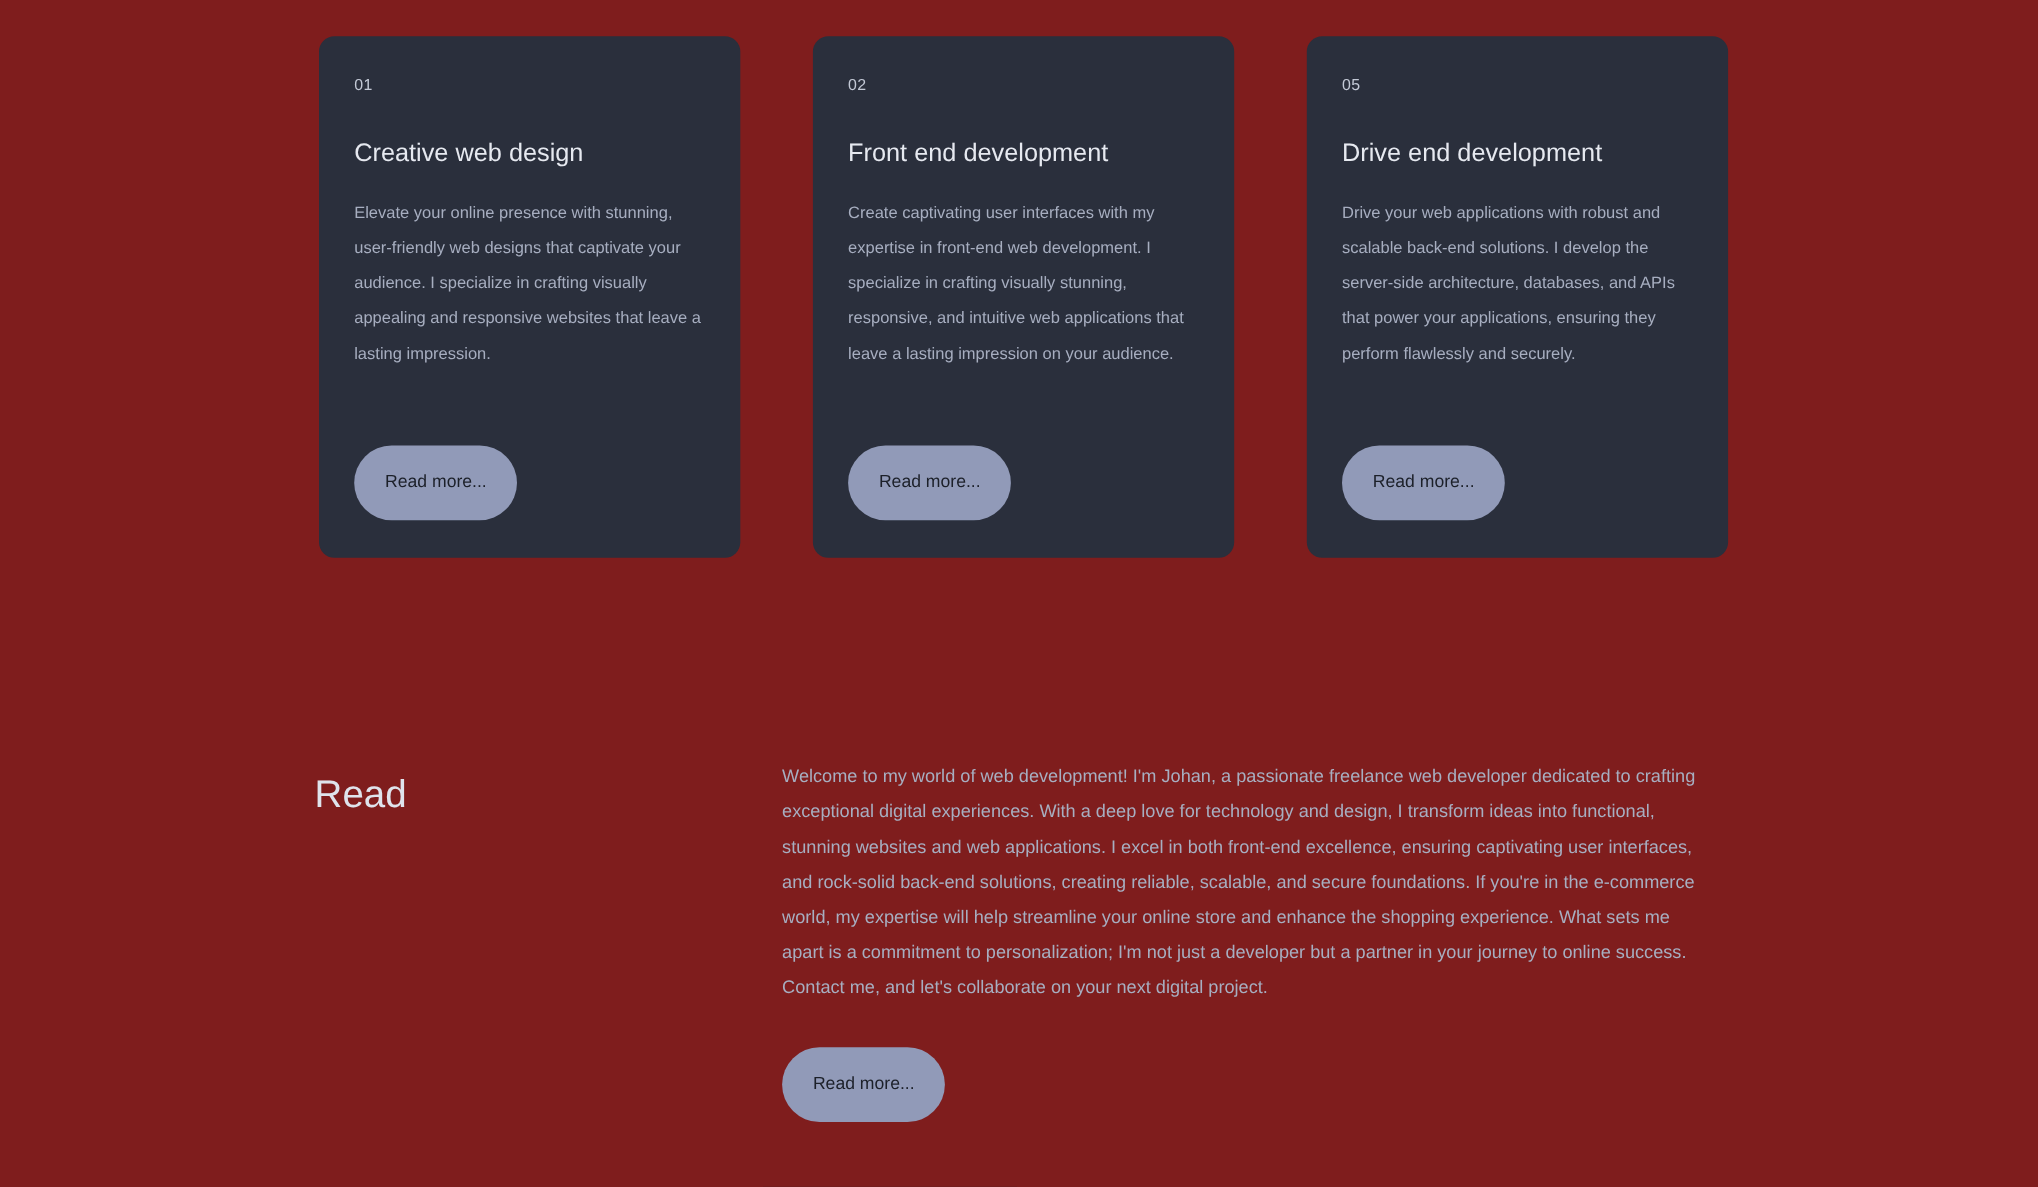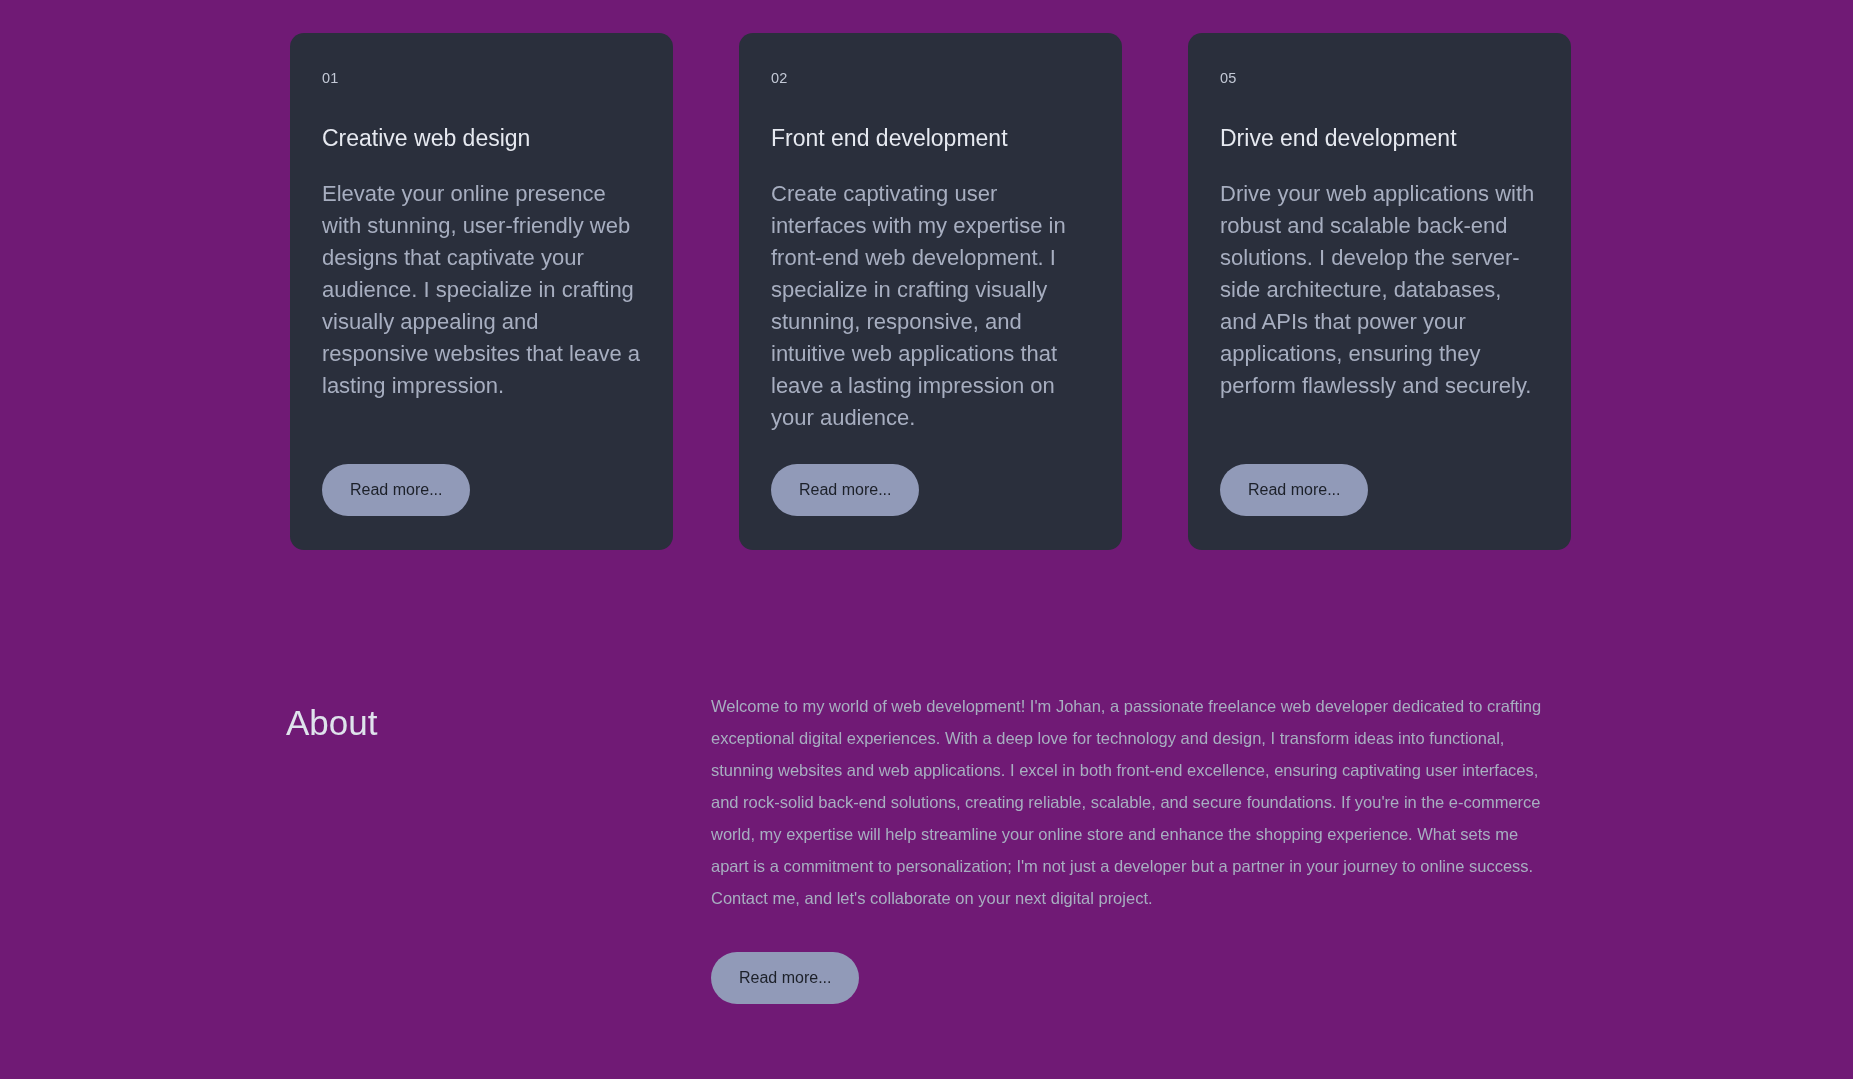--- a/index.html
+++ b/index.html
@@ -13,21 +13,21 @@
     overflow: hidden;
     background: #1e222e;
     font-family: "Liberation Sans", sans-serif;
     -webkit-font-smoothing: antialiased;
   }
 
   .page {
     position: relative;
     width: 1853px;
     height: 1079px;
-    background: #701a75;
+    background: #7f1d1d;
   }
 
   
   .services {
     position: absolute;
     left: 290px;
     top: 33px;
     width: 1290px;
     display: flex;
     flex-direction: row;
@@ -56,41 +56,41 @@
 
   .card-title {
     font-size: 23px;
     line-height: 1.2;
     font-weight: 400;
     color: #e6e9f0;
     margin: 0 0 26px 0;
   }
 
   .card-desc {
-    font-size: 22px;
+    font-size: 15px;
     line-height: 32px;
     color: #a7aec0;
     margin: 0;
     flex: 1 1 auto;
   }
 
   .btn {
     display: inline-flex;
     align-items: center;
     justify-content: center;
     background: #919ab8;
     color: #1c2029;
     border: none;
     border-radius: 999px;
     font-family: "Liberation Sans", sans-serif;
     font-size: 16px;
     font-weight: 400;
     cursor: pointer;
     padding: 0 28px;
-    height: 52px;
+    height: 68px;
     white-space: nowrap;
   }
 
   .card .btn {
     align-self: flex-start;
     margin-top: 30px;
   }
 
   
   .about {
@@ -153,20 +153,20 @@
     <article class="card">
       <div class="card-number">05</div>
       <h3 class="card-title">Drive end development</h3>
       <p class="card-desc">Drive your web applications with robust and scalable back-end solutions. I develop the server-side architecture, databases, and APIs that power your applications, ensuring they perform flawlessly and securely.</p>
       <button class="btn">Read more...</button>
     </article>
 
   </section>
 
   <section class="about">
-    <h2 class="about-heading">About</h2>
+    <h2 class="about-heading">Read</h2>
     <div class="about-body">
       <p class="about-text">Welcome to my world of web development! I'm Johan, a passionate freelance web developer dedicated to crafting exceptional digital experiences. With a deep love for technology and design, I transform ideas into functional, stunning websites and web applications. I excel in both front-end excellence, ensuring captivating user interfaces, and rock-solid back-end solutions, creating reliable, scalable, and secure foundations. If you're in the e-commerce world, my expertise will help streamline your online store and enhance the shopping experience. What sets me apart is a commitment to personalization; I'm not just a developer but a partner in your journey to online success. Contact me, and let's collaborate on your next digital project.</p>
       <button class="btn">Read more...</button>
     </div>
   </section>
 
 </div>
 
 </body></html>

